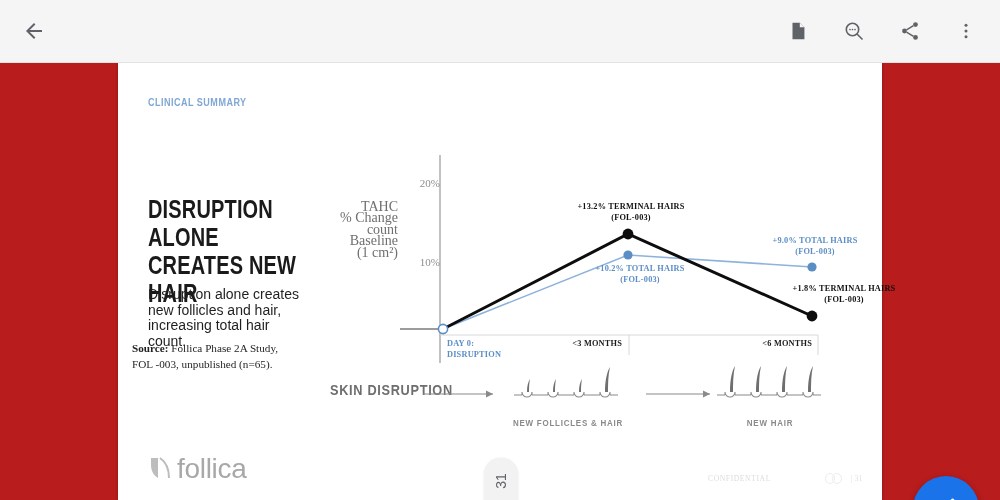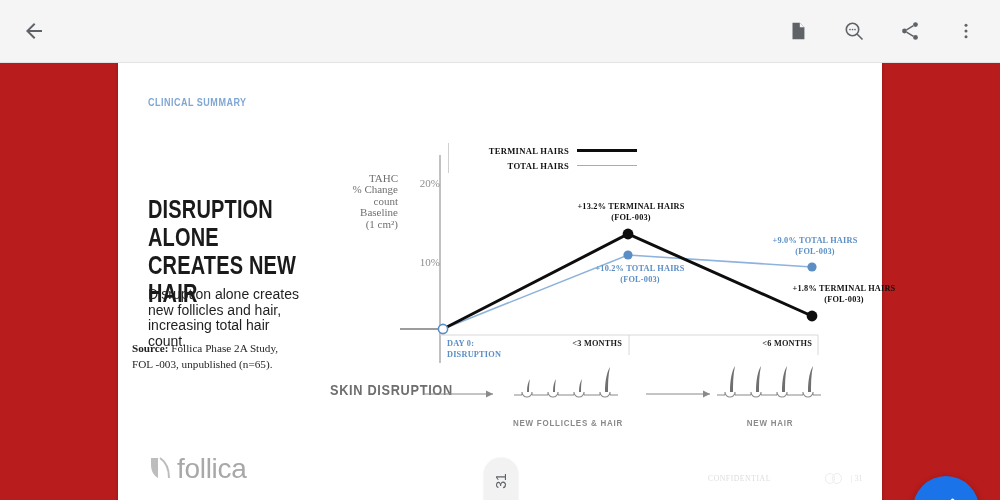--- a/index.html
+++ b/index.html
@@ -87,22 +87,22 @@
   .legend-line-blue  { width: 60px; height: 1.4px; background: #8db2dc; }
 
   
   #plot { position: absolute; left: 0; top: 0; width: 764px; height: 437px; pointer-events: none; }
 
   .y-tick {
     position: absolute; font-family: "Liberation Serif", serif;
     font-size: 11px; color: #8e8e8e; text-align: right; width: 40px;
   }
   #y-axis-label {
-    position: absolute; left: 222px; top: 110px; width: 58px; text-align: right;
-    font-family: "Liberation Serif", serif; font-size: 11px;
+    position: absolute; left: 222px; top: 138px; width: 58px; text-align: right;
+    font-family: "Liberation Serif", serif; font-size: 14px;
     line-height: 11.4px; color: #6f6f6f;
   }
 
   .pt-label {
     position: absolute; font-family: "Liberation Serif", serif;
     font-weight: 700; font-size: 8.3px; line-height: 11px; letter-spacing: .2px;
   }
   .pt-label.dark { color: #101010; }
   .pt-label.blue { color: #5b8ec4; }
 
@@ -215,30 +215,20 @@
 
     <div id="eyebrow">CLINICAL SUMMARY</div>
 
     <div id="headline">DISRUPTION ALONE CREATES NEW HAIR</div>
 
     <div id="body-copy">Disruption alone creates new follicles and hair, increasing total hair count.</div>
 
     <div id="source-copy"><b>Source:</b><span> Follica Phase 2A Study, FOL -003, unpublished (n=65).</span></div>
 
 
-    <div id="legend">
-      <div class="legend-row">
-        <div class="legend-label">TERMINAL HAIRS</div>
-        <div class="legend-line-black"></div>
-      </div>
-      <div class="legend-row">
-        <div class="legend-label">TOTAL HAIRS</div>
-        <div class="legend-line-blue"></div>
-      </div>
-    </div>
 
     <div id="y-axis-label">
       <div>TAHC</div>
       <div>% Change</div>
       <div>count</div>
       <div>Baseline</div>
       <div>(1 cm²)</div>
     </div>
 
     <div class="y-tick" style="left:282px; top:114px;">20%</div>

